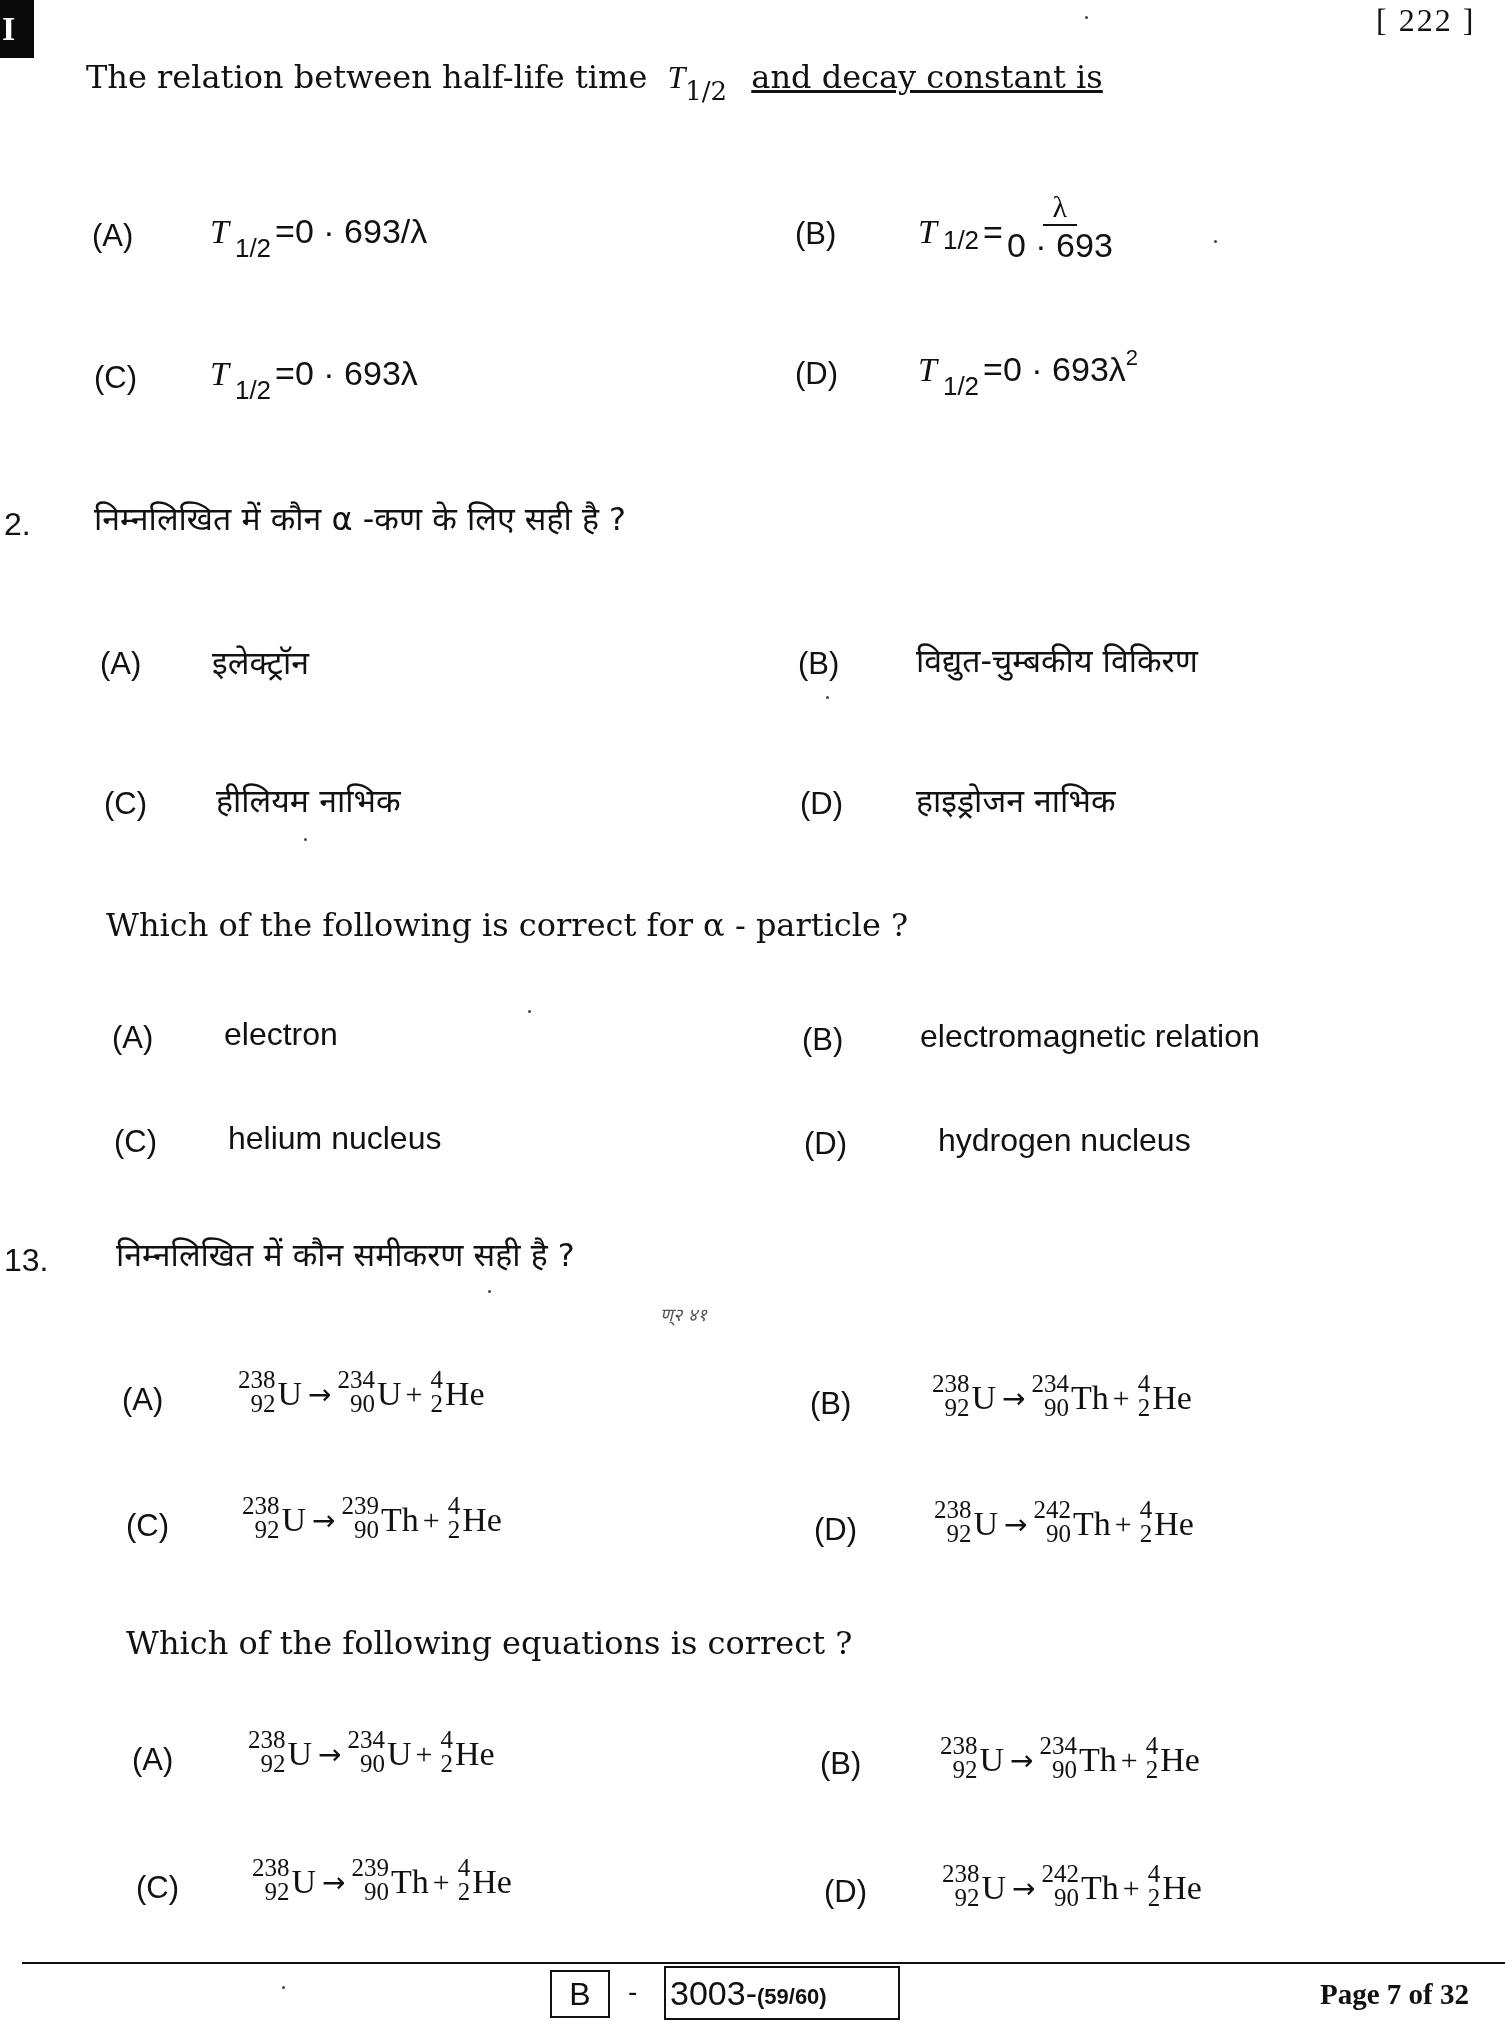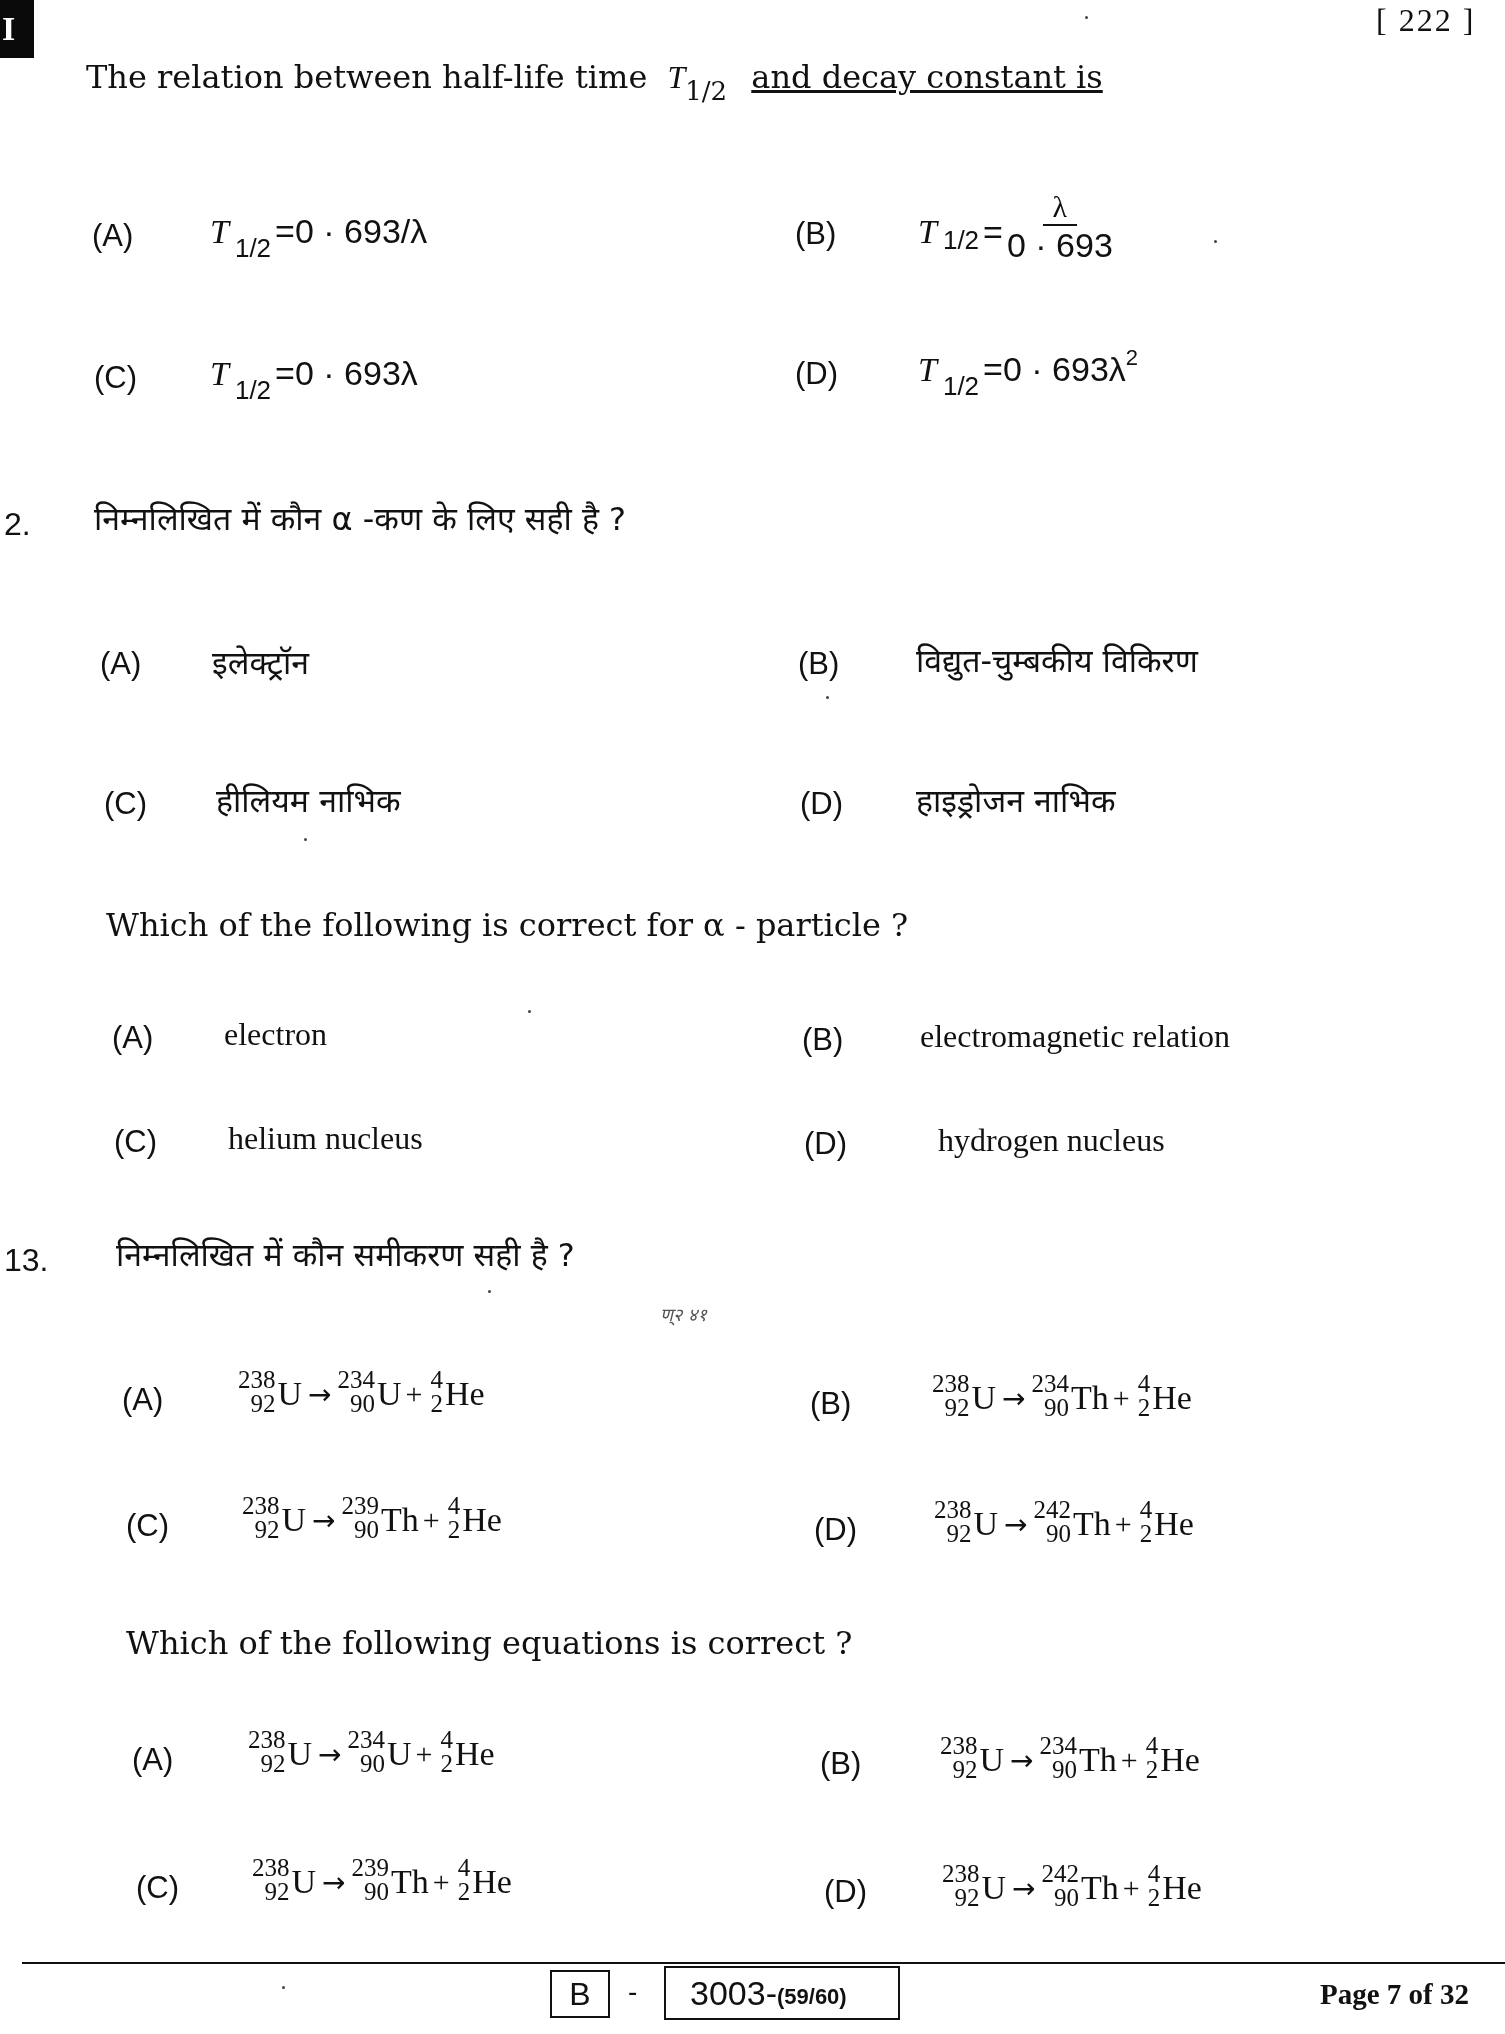--- a/index.html
+++ b/index.html
@@ -4,21 +4,21 @@
 <style>
   html, body { margin:0; padding:0; background:#ffffff; }
   body { width:1505px; height:2034px; position:relative; overflow:hidden; color:#111; font-family:"DejaVu Serif", serif; }
   .abs { position:absolute; white-space:nowrap; }
   .corner-tab { position:absolute; left:0; top:0; width:34px; height:58px; background:#0a0a0a; color:#fff; font-family:"Liberation Serif", serif; font-weight:bold; font-size:34px; line-height:58px; text-align:left; padding-left:2px; box-sizing:border-box; }
   .page-num { font-family:"Liberation Serif", serif; font-size:32px; letter-spacing:2px; }
   .q-text { font-family:"DejaVu Serif", serif; font-size:32px; }
   .q-hindi { font-family:"DejaVu Sans", sans-serif; font-size:32px; }
   .qnum { font-family:"Liberation Sans", sans-serif; font-size:32px; }
   .opt-label { font-family:"Liberation Sans", sans-serif; font-size:31px; }
-  .opt-text { font-family:Liberation Serif, serif; font-size:32px; }
+  .opt-text { font-family:Liberation Sans, sans-serif; font-size:32px; }
   .opt-hindi { font-family:"DejaVu Sans", sans-serif; font-size:32px; }
   .math { font-family:"Liberation Sans", sans-serif; font-size:34px; }
   .math .T { font-family:"Liberation Serif", serif; font-style:italic; font-size:34px; }
   .math .sub { font-size:26px; position:relative; top:14px; margin:0 4px 0 6px; }
   .math .sup { font-size:22px; position:relative; top:-16px; }
   .frac { display:inline-flex; flex-direction:column; align-items:center; vertical-align:middle; position:relative; top:-4px; }
   .frac .num { font-family:"Liberation Serif", serif; font-size:30px; line-height:30px; border-bottom:2px solid #111; padding:0 10px 2px 10px; }
   .frac .den { font-size:34px; line-height:38px; padding:0 4px; }
   .nuc { font-family:"Liberation Serif", serif; font-size:34px; display:inline-flex; align-items:center; }
   .iso { display:inline-flex; flex-direction:column; align-items:flex-end; font-size:25px; line-height:24px; margin-right:2px; position:relative; top:-2px; }
@@ -264,21 +264,21 @@
   <span class="iso">
       <span>4</span>
       <span>2</span>
     </span>
     <span class="sym">He</span>
 </div>
 
 <div class="rule"></div>
 <div class="box" style="left:550px; top:1970px; width:56px; height:44px; font-size:32px; line-height:44px; text-align:center;">B</div>
 <div class="abs" style="left:628px; top:1976px; font-family:'Liberation Sans',sans-serif; font-size:28px;">-</div>
-<div class="box" style="left:664px; top:1966px; width:236px; height:54px; display:flex; align-items:center; padding-left:24px; box-sizing:border-box;">
+<div class="box" style="left:664px; top:1966px; width:236px; height:54px; display:flex; align-items:center; padding-left:4px; box-sizing:border-box;">
   <span style="font-size:34px;">3003-</span>
     <span style="font-size:22px; font-weight:bold; position:relative; top:4px;">(59/60)</span>
 </div>
 <div class="abs footer-page" style="left:1320px; top:1978px;">Page 7 of 32</div>
 
 <div class="speck" style="left:1085px; top:16px;"></div>
 <div class="speck" style="left:1214px; top:240px;"></div>
 <div class="speck" style="left:826px; top:696px;"></div>
 <div class="speck" style="left:304px; top:838px;"></div>
 <div class="speck" style="left:528px; top:1010px;"></div>

